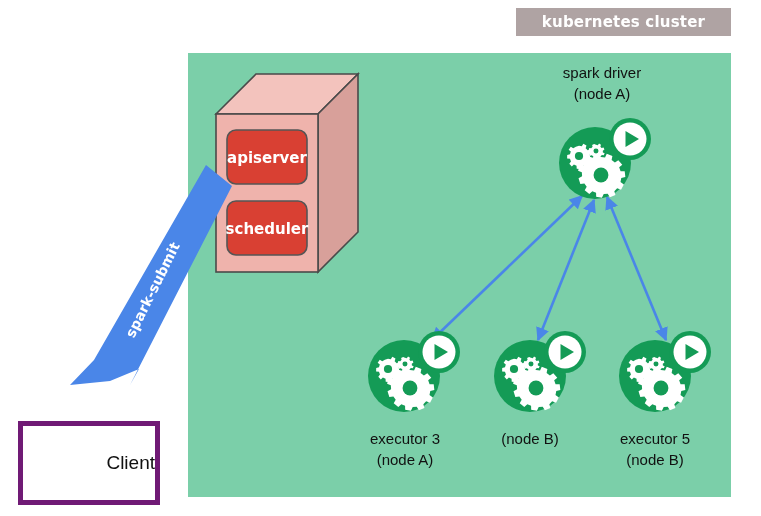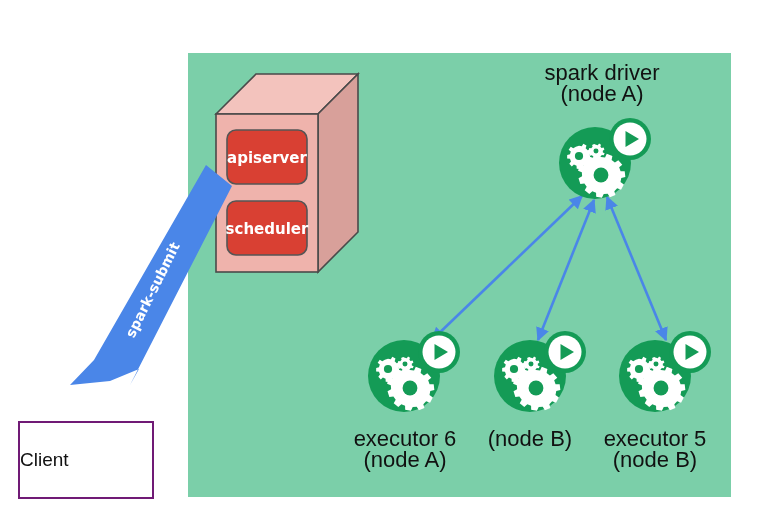--- a/index.html
+++ b/index.html
@@ -55,24 +55,24 @@
     background: #7bcfa9;
   }
 
   
   .client-box {
     left: 18px;
     top: 421px;
     width: 132px;
     height: 74px;
     background: #ffffff;
-    border: 2px solid #701a75;
+    border: 5px solid #701a75;
     display: flex;
     align-items: center;
-    justify-content: flex-start;
+    justify-content: flex-end;
   }
   .client-box span {
     font-size: 19px;
     color: #111111;
     font-family: "Liberation Sans", sans-serif;
   }
 
   
   .svc-label {
     fill: #ffffff;
@@ -80,21 +80,21 @@
     font-weight: bold;
     font-family: "DejaVu Sans", sans-serif;
     text-anchor: middle;
     dominant-baseline: middle;
   }
 
   
   .node-caption {
     text-align: center;
     color: #111111;
-    font-size: 22px;
+    font-size: 15px;
     line-height: 21px;
     font-family: "Liberation Sans", sans-serif;
     white-space: nowrap;
   }
   .cap-driver { left: 527px; top: 62px;  width: 150px; }
   .cap-e1     { left: 330px; top: 428px; width: 150px; }
   .cap-e2     { left: 455px; top: 428px; width: 150px; }
   .cap-e3     { left: 580px; top: 428px; width: 150px; }
 
   .arrow-label {
@@ -105,20 +105,23 @@
     text-anchor: middle;
   }
 </style>
 </head>
 <body>
 
 <div id="stage">
 
   <div class="abs cluster-panel"></div>
 
+  <div class="abs cluster-badge">
+    <span>kubernetes cluster</span>
+  </div>
 
   <div class="abs client-box">
     <span>Client</span>
   </div>
 
   <svg class="layer" viewBox="0 0 761 516">
     <defs>
 
       <g id="gear-big">
         <path d="M 0,-23 L 5.2,-22.4 L 7.4,-27.4 L 14.6,-24.4 L 13.6,-19.2
@@ -224,21 +227,21 @@
       <use href="#spark-node"></use>
     </g>
   </svg>
 
   <div class="abs node-caption cap-driver">
     <div>spark driver</div>
     <div>(node A)</div>
   </div>
 
   <div class="abs node-caption cap-e1">
-    <div>executor 6</div>
+    <div>executor 3</div>
     <div>(node A)</div>
   </div>
 
   <div class="abs node-caption cap-e2">
     <div>(node B)</div>
   </div>
 
   <div class="abs node-caption cap-e3">
     <div>executor 5</div>
     <div>(node B)</div>

